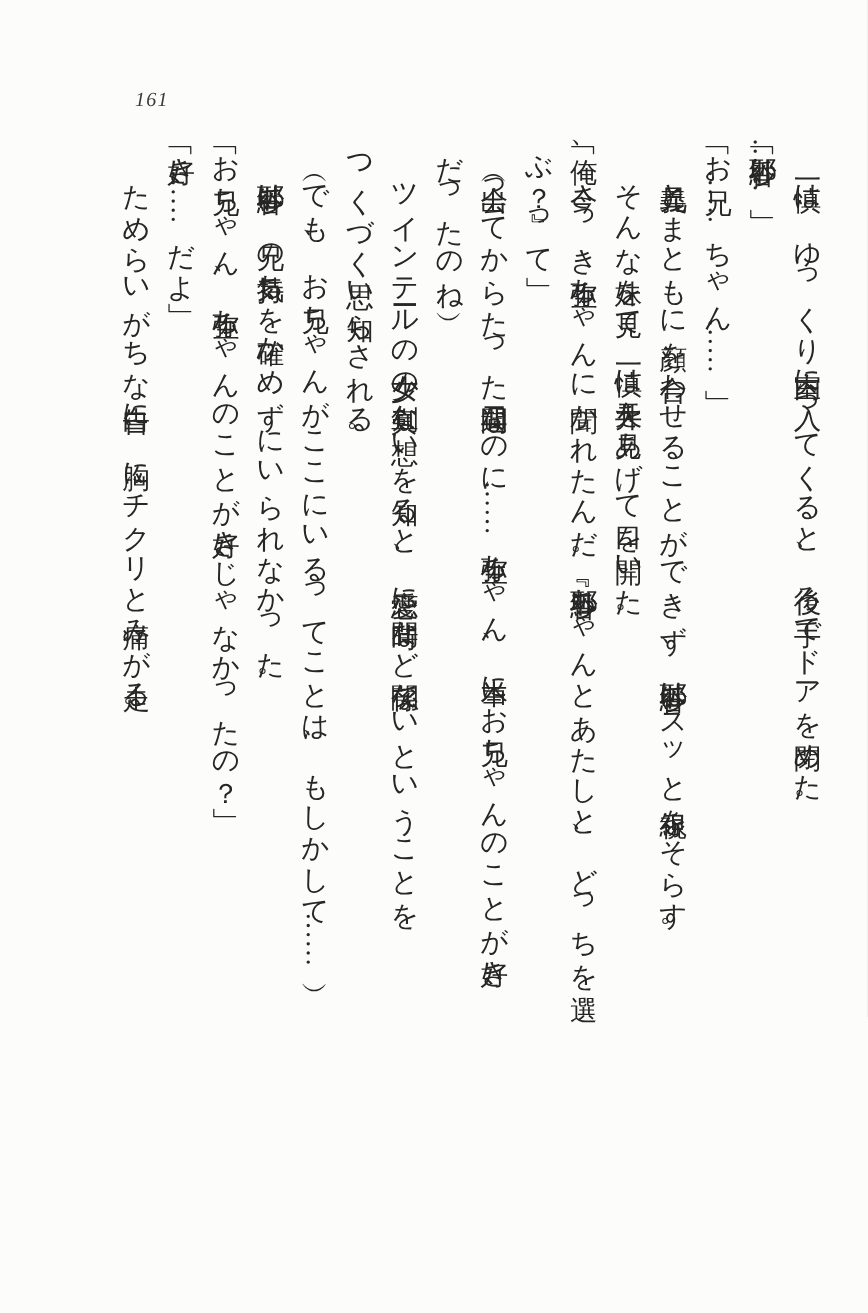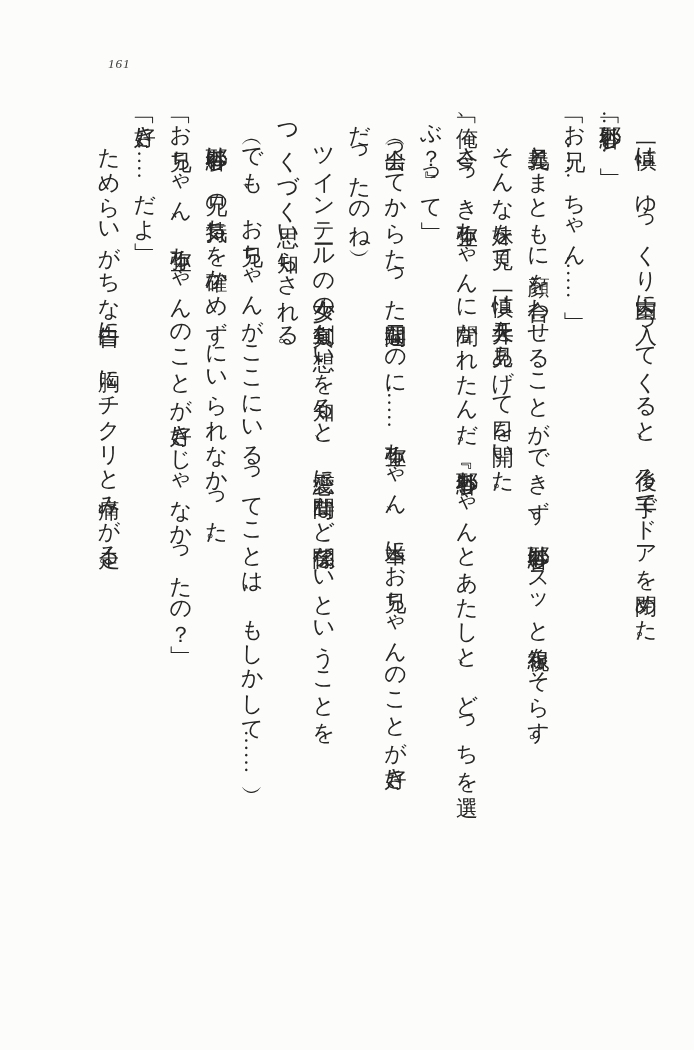--- a/index.html
+++ b/index.html
@@ -11,23 +11,23 @@
     position: relative;
     width: 694px;
     height: 1050px;
     margin: 0 auto;
     background: #fcfcfa;
     overflow: hidden;
     font-family: "Liberation Serif", "DejaVu Serif", serif;
   }
   .page-number {
     position: absolute;
-    top: 56px;
+    top: 72px;
     left: 108px;
-    font-size: 13px;
+    font-size: 16px;
     font-style: italic;
     color: #3a3a3a;
     letter-spacing: 1px;
   }
   .text-area {
     position: absolute;
     top: 110px;
     right: 30px;
     height: 848px;
     width: 600px;

